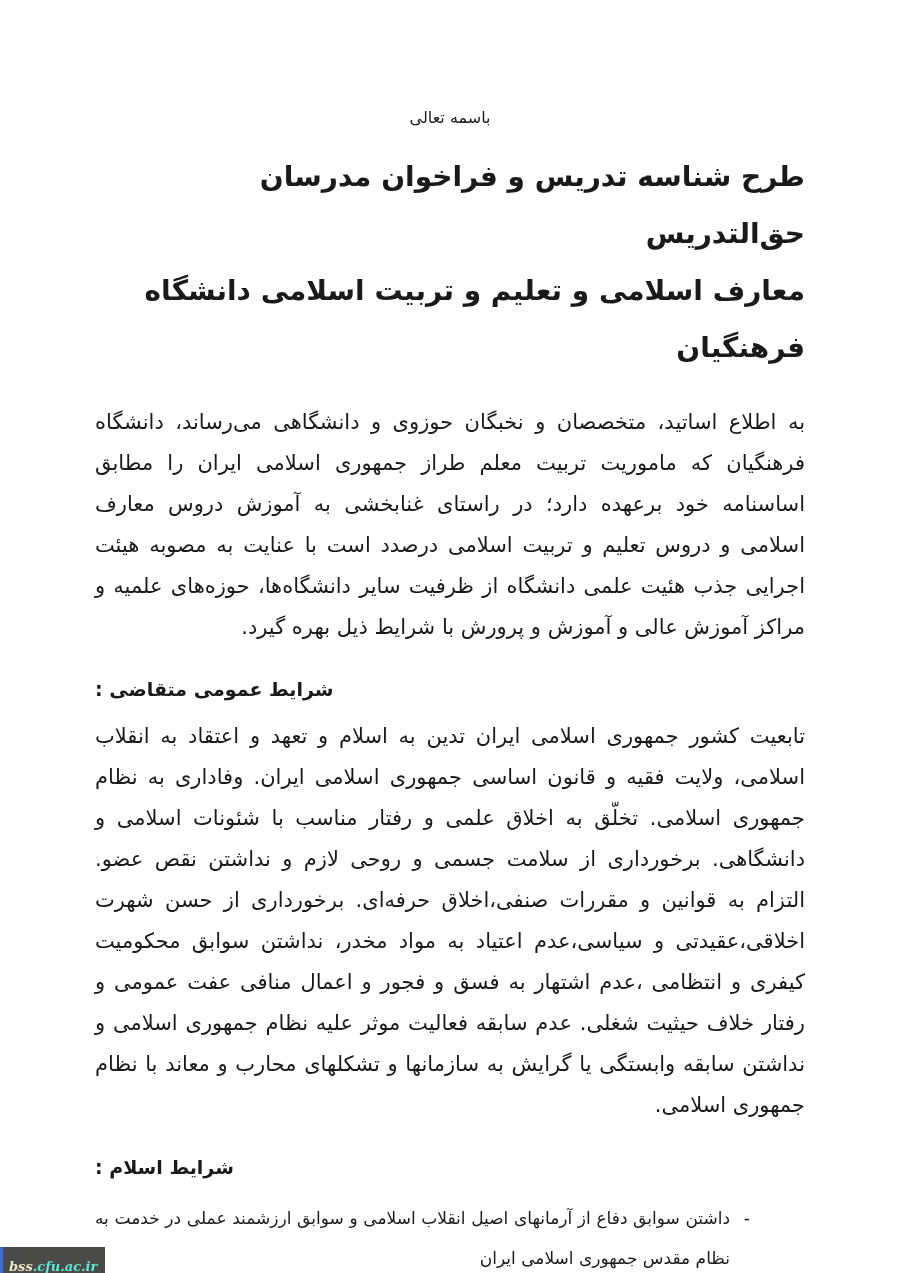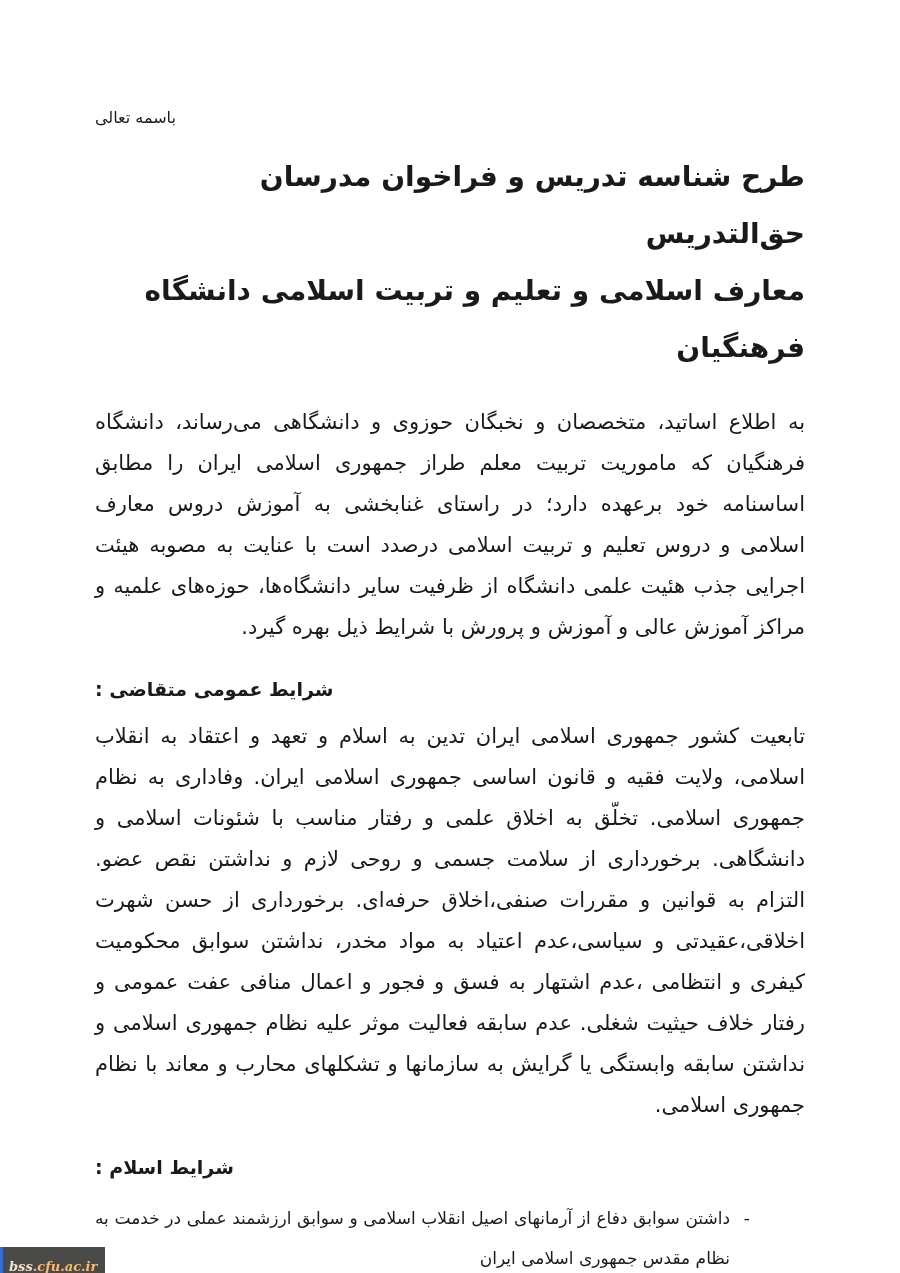--- a/index.html
+++ b/index.html
@@ -14,21 +14,21 @@
     background: #ffffff;
     box-sizing: border-box;
     padding: 0 95px;
     overflow: hidden;
     font-family: "DejaVu Sans", sans-serif;
     color: #1a1a1a;
     direction: rtl;
   }
   .bismillah {
     margin-top: 106px;
-    text-align: left;
+    text-align: center;
     font-size: 16px;
     line-height: 24px;
   }
   .notice-label {
     margin-top: 26px;
     text-align: center;
     font-size: 27px;
     font-weight: bold;
     line-height: 36px;
   }
@@ -118,16 +118,16 @@
   <h2 class="section-heading">شرایط اسلام :</h2>
 
   <ul class="special-list">
     <li>داشتن سوابق دفاع از آرمانهای اصیل انقلاب اسلامی و سوابق ارزشمند عملی در خدمت به نظام مقدس جمهوری اسلامی ایران</li>
     <li>توانایی درجهت ارتقای دینی و پرورش نسل دانشجو، مؤمن، انقلابی، متعهد، امیدوار با هویت اسلامی</li>
 
   </ul>
 
   <div class="watermark-badge" style="background: rgb(74, 74, 72); border-left-color: rgb(58, 108, 214);">
     <span style="color: rgb(239, 227, 200);">bss</span>
-      <span style="color: #fdba74;">.cfu.ac.ir</span>
+      <span style="color: #5eead4;">.cfu.ac.ir</span>
   </div>
 
 </div>
 
 </body></html>

